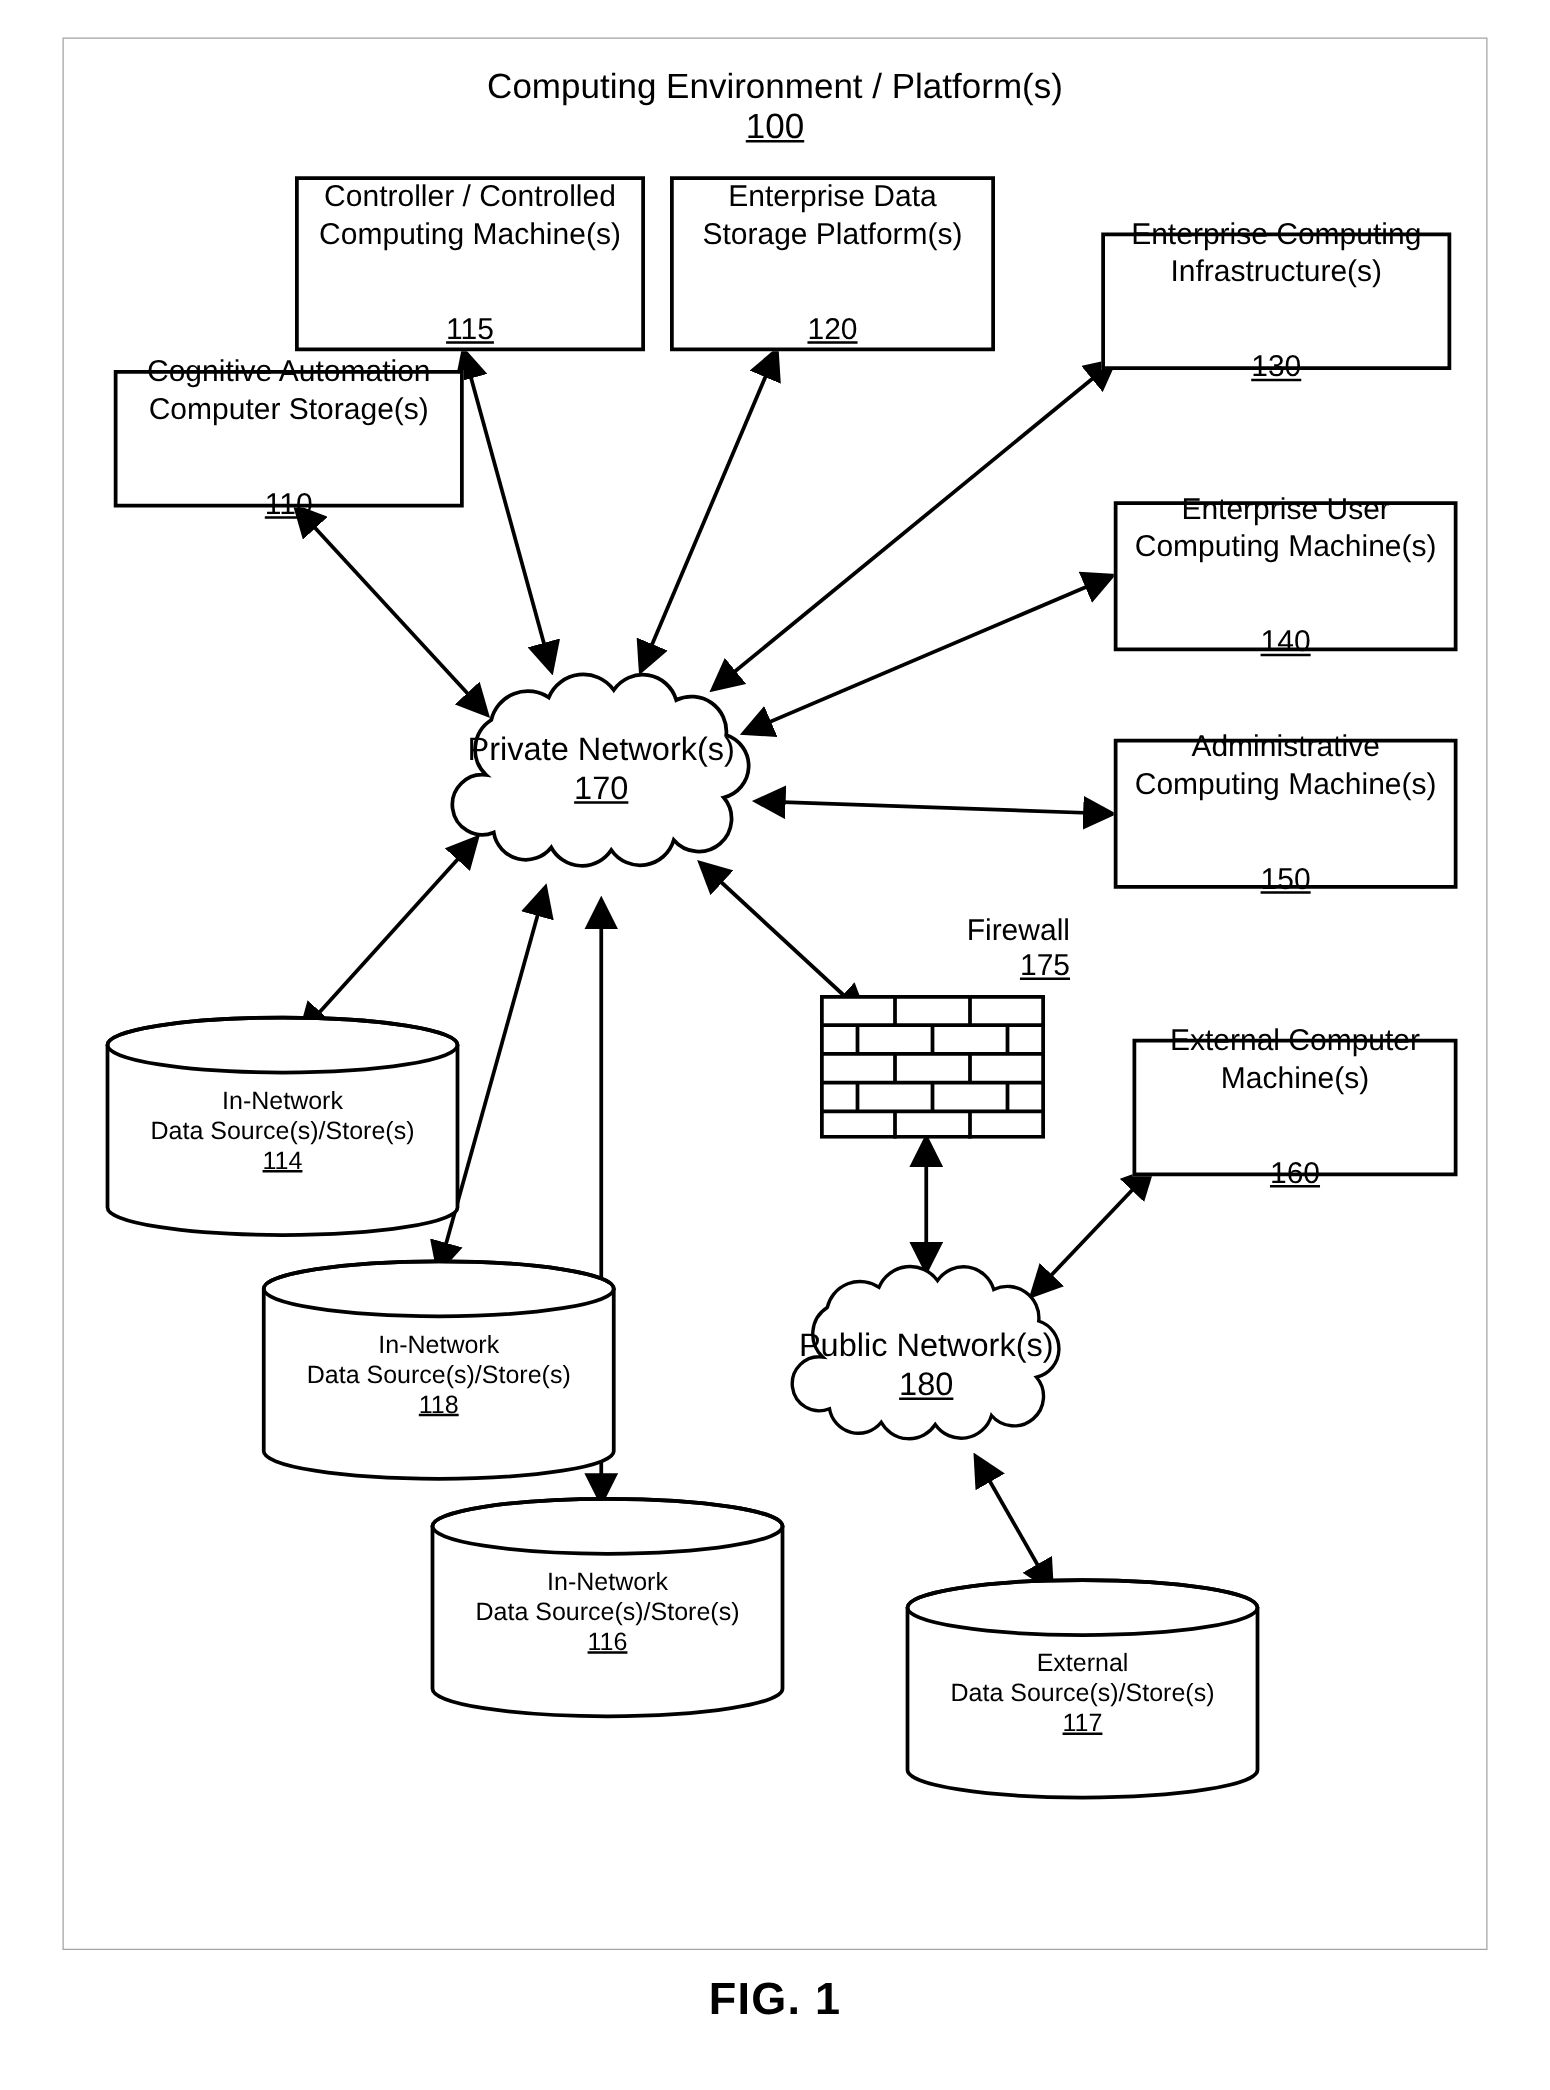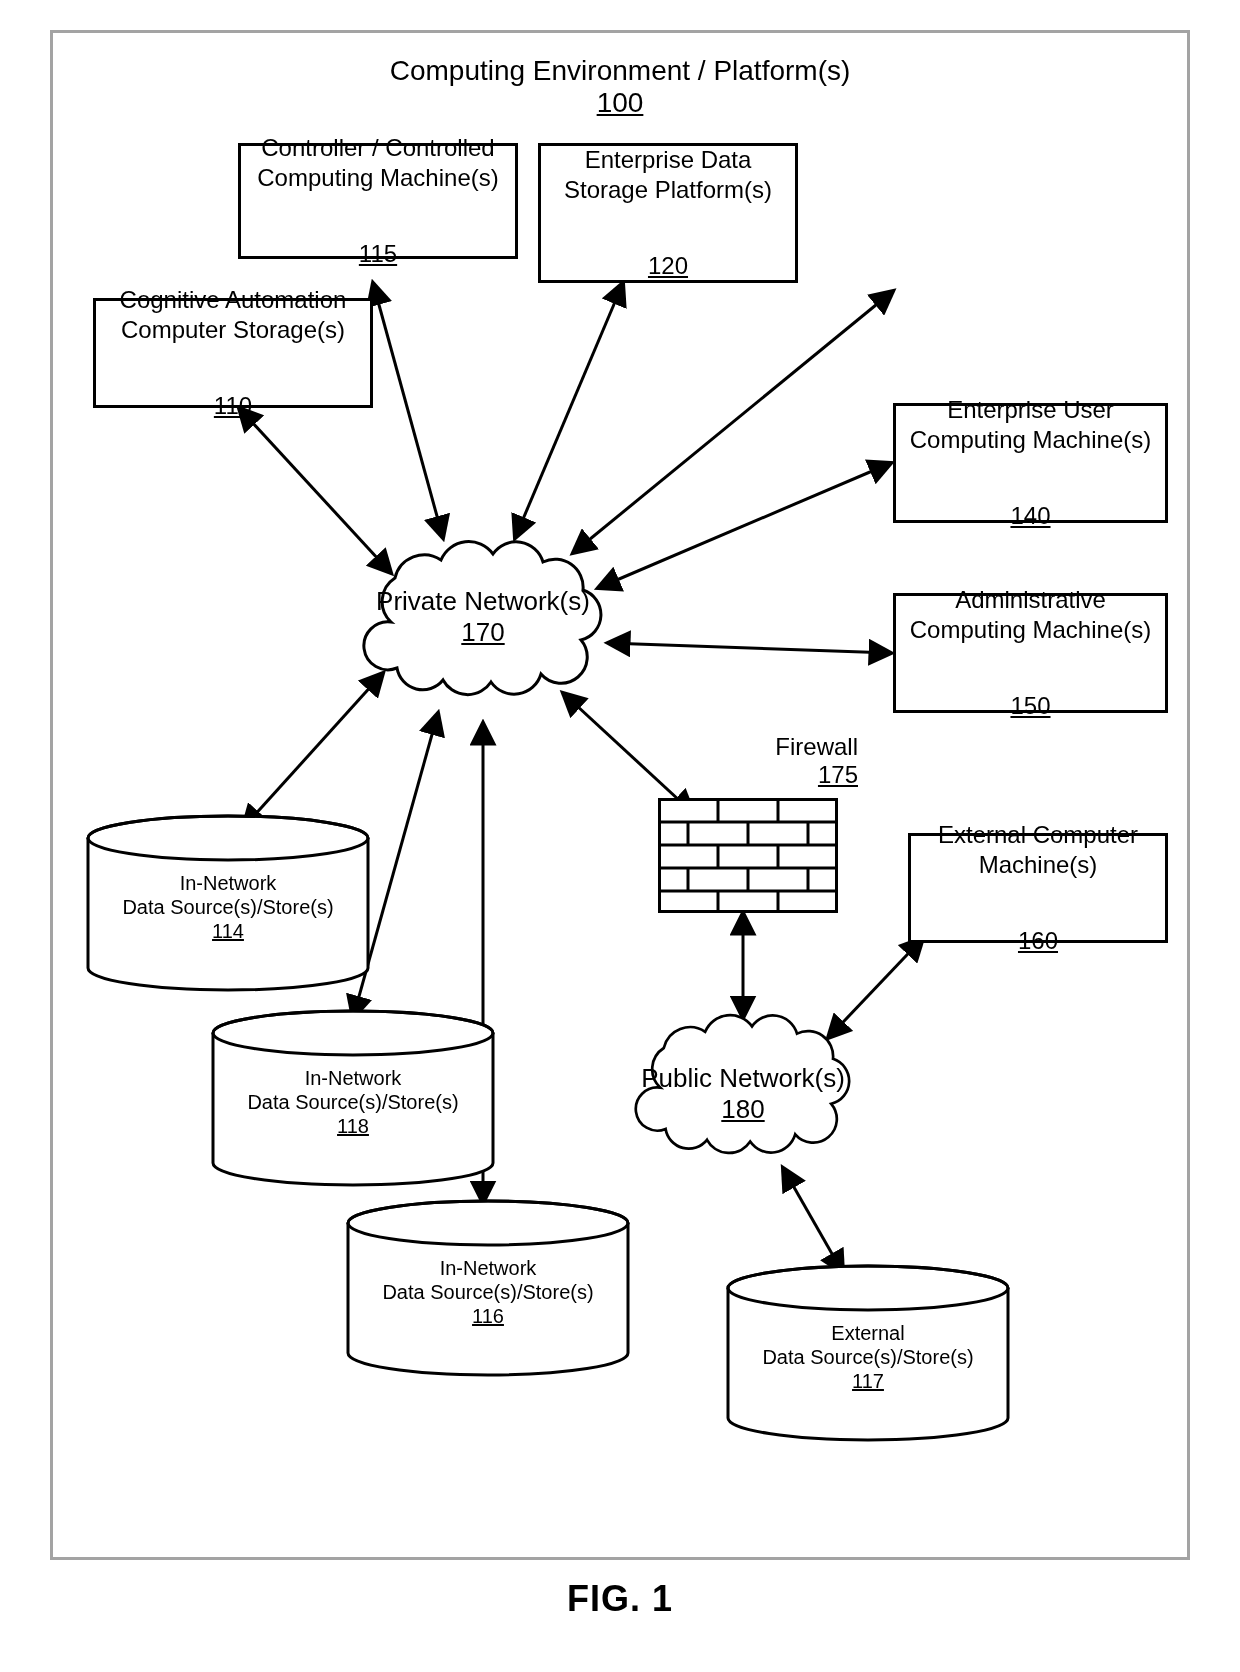--- a/index.html
+++ b/index.html
@@ -1,17 +1,17 @@
 <!DOCTYPE html>
 <html><head>
 <meta charset="utf-8">
 <style>
   html,body{margin:0;padding:0;background:#fff;font-family:Arial,Helvetica,sans-serif;}
   .page{width:1240px;height:1672px;position:relative;background:#fff;}
-  .frame{position:absolute;left:50px;top:30px;width:1140px;height:1530px;border:3px solid #a3a3a3;box-sizing:border-box;}
+  .frame{position:absolute;left:50px;top:30px;width:1140px;height:1530px;border:1px solid #a3a3a3;box-sizing:border-box;}
   .title{position:absolute;left:0;top:22px;width:100%;text-align:center;font-size:28px;}
   .title .ref{text-decoration:underline;}
   .figlabel{position:absolute;left:0;top:1578px;width:1240px;text-align:center;font-size:36px;font-weight:bold;letter-spacing:1px;}
   .box{position:absolute;border:3px solid #000;box-sizing:border-box;text-align:center;font-size:24px;line-height:1.25;display:flex;flex-direction:column;justify-content:center;align-items:center;padding:6px;background:#fff;}
   .box .ref, .cyl .ref, .cloud-wrap .ref, .fw-wrap .ref{text-decoration:underline;margin-top:46px;}
   .cyl{position:absolute;text-align:center;font-size:20px;line-height:1.2;}
   .cyl svg{position:absolute;left:0;top:0;}
   .cyl .lab{position:absolute;left:0;width:100%;}
   .cloud-wrap{position:absolute;text-align:center;font-size:26px;}
   .cloud-wrap svg{position:absolute;left:0;top:0;}
@@ -53,29 +53,34 @@
         <line x1="775" y1="1005" x2="870" y2="905"></line>
         <line x1="730" y1="1135" x2="790" y2="1240"></line>
       </g>
     </svg>
 
     <div class="box" style="left:40px;top:265px;width:280px;height:110px">
       <span>Cognitive Automation</span>
       <span>Computer Storage(s)</span>
       <span class="ref">110</span>
     </div>
-    <div class="box" style="left:185px;top:110px;width:280px;height:116px">
+    <div class="box" style="left:185px;top:110px;width:280px;height:140px">
       <span>Controller / Controlled</span>
       <span>Computing Machine(s)</span>
       <span class="ref">115</span>
     </div>
     <div class="box" style="left:485px;top:110px;width:260px;height:140px">
       <span>Enterprise Data</span>
       <span>Storage Platform(s)</span>
       <span class="ref">120</span>
+    </div>
+    <div class="box" style="left:830px;top:155px;width:280px;height:110px">
+      <span>Enterprise Computing</span>
+      <span>Infrastructure(s)</span>
+      <span class="ref">130</span>
     </div>
     <div class="box" style="left:840px;top:370px;width:275px;height:120px">
       <span>Enterprise User</span>
       <span>Computing Machine(s)</span>
       <span class="ref">140</span>
     </div>
     <div class="box" style="left:840px;top:560px;width:275px;height:120px">
       <span>Administrative</span>
       <span>Computing Machine(s)</span>
       <span class="ref">150</span>

